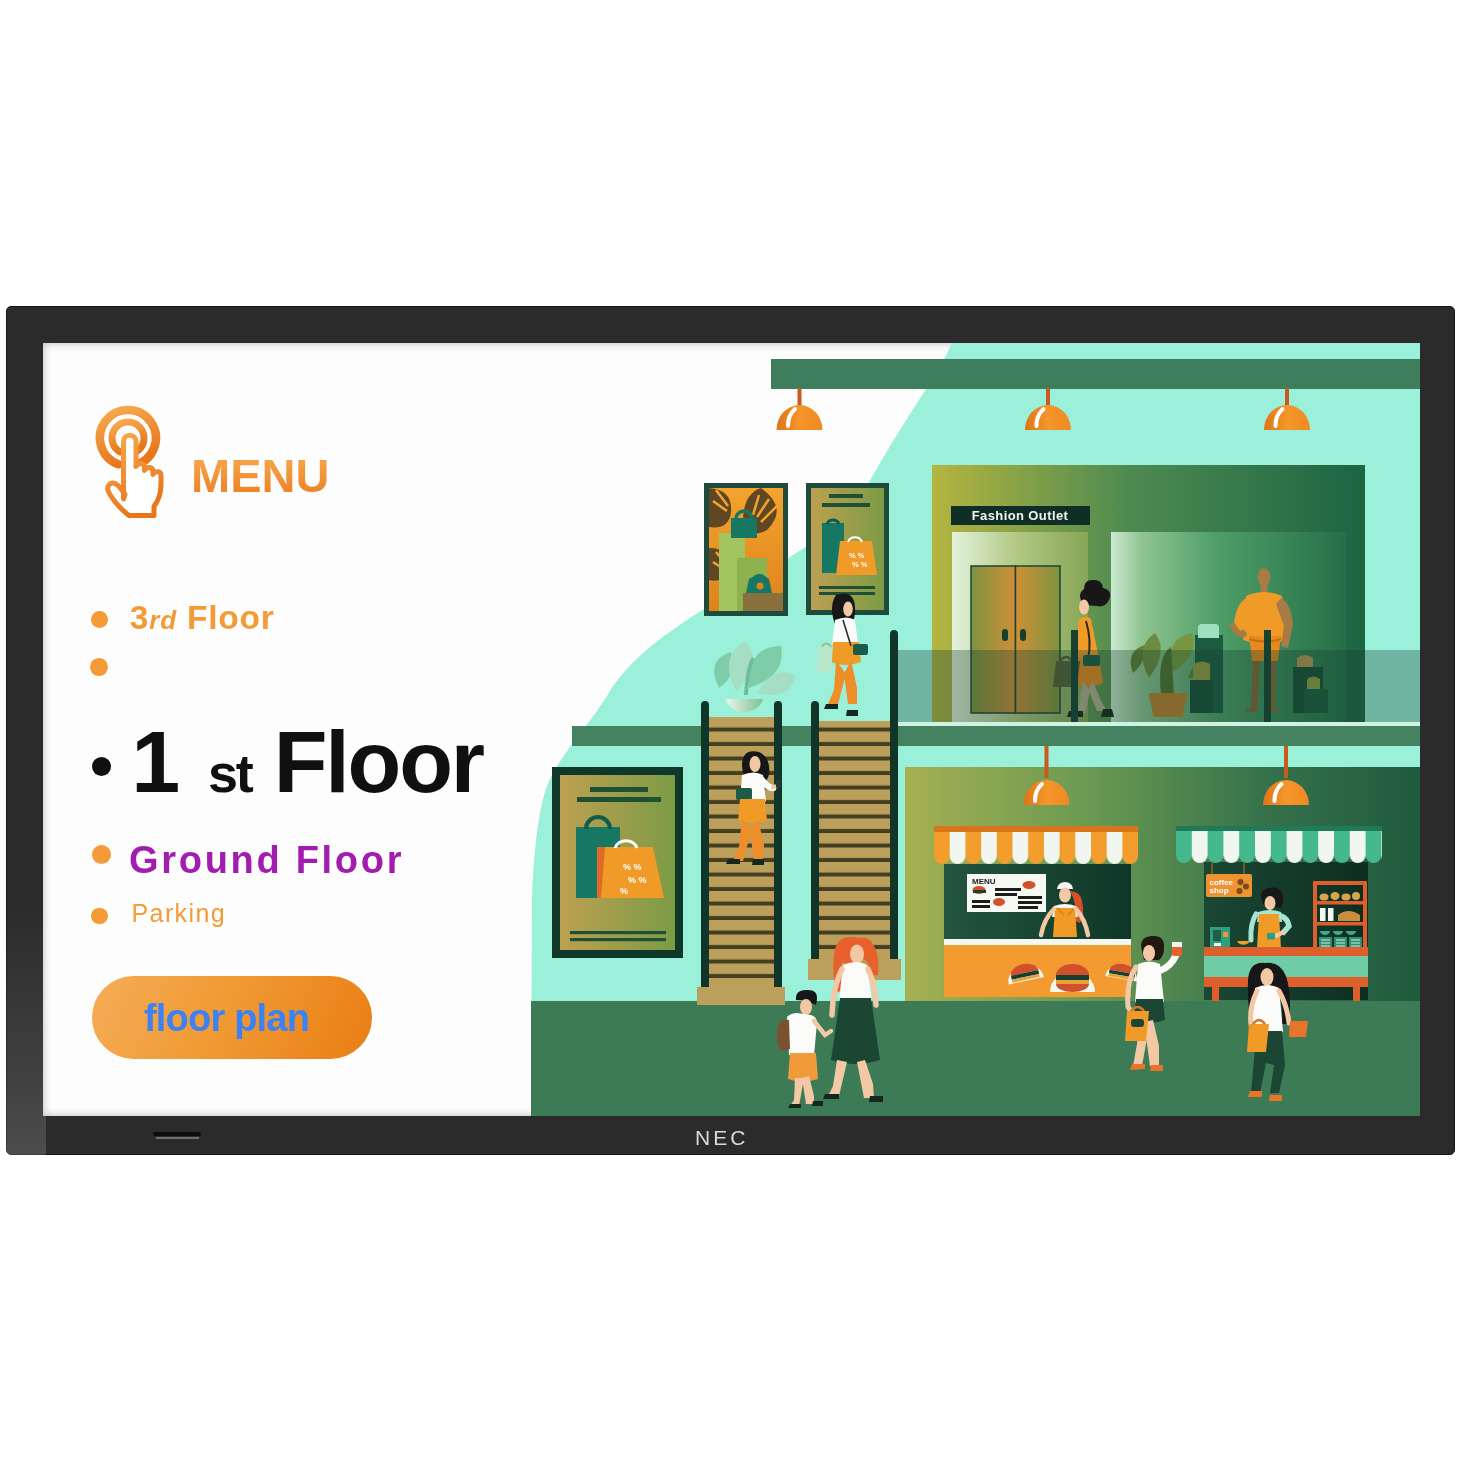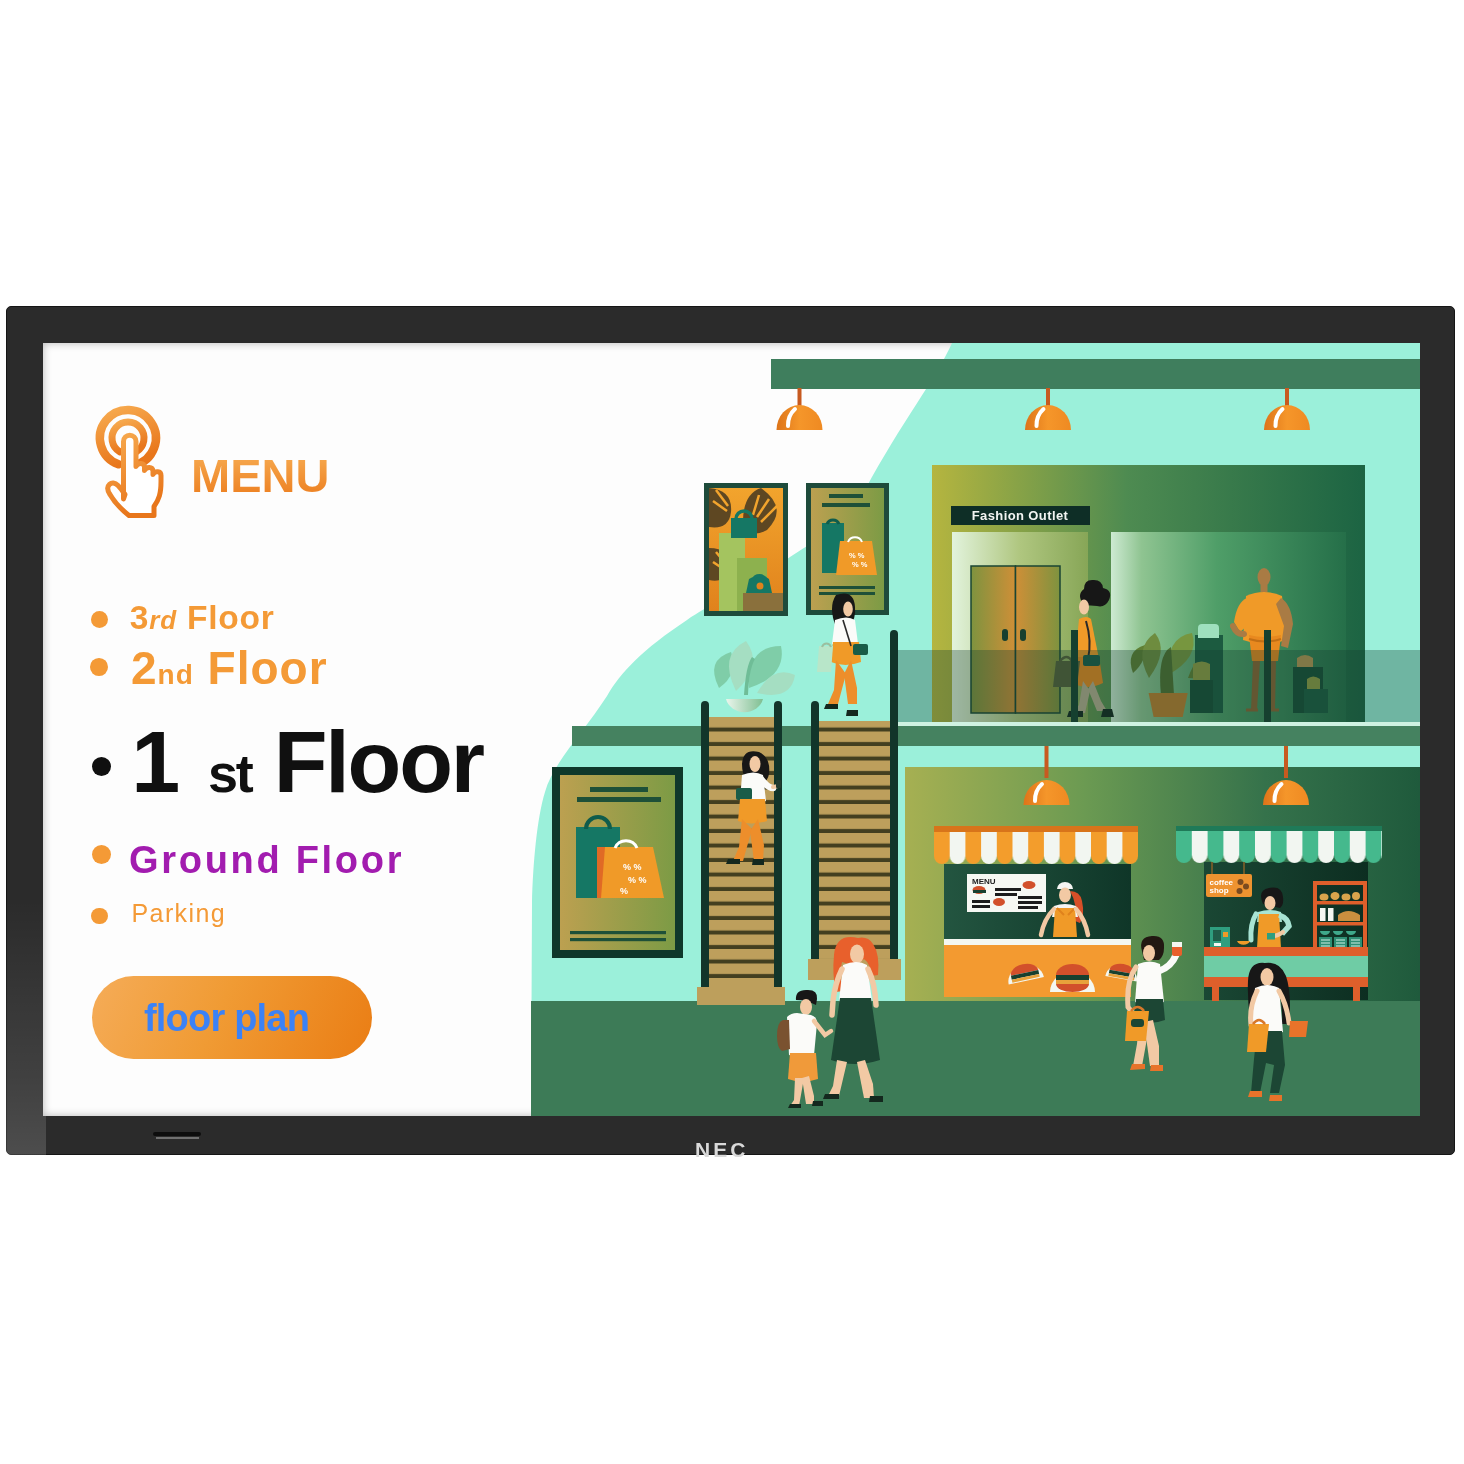--- a/index.html
+++ b/index.html
@@ -7,21 +7,21 @@
        font-family:"Liberation Sans", sans-serif;}
   .abs{position:absolute;}
 </style>
 </head>
 <body>
 
 <div class="abs" id="bezel" style="left:6px;top:306px;width:1449px;height:849px;background:#2B2B2B;border:1px solid #151515;box-sizing:border-box;border-radius:5px;"></div>
 
 <div class="abs" style="left:6px;top:900px;width:40px;height:255px;background:linear-gradient(180deg,rgba(255,255,255,0) 0%,rgba(255,255,255,0.10) 70%,rgba(255,255,255,0.16) 100%);"></div>
 
-<div class="abs" style="left:695px;top:1126px;width:60px;height:22px;color:#d9d9d9;font-weight:bold;font-size:21px;letter-spacing:3px;margin-top:12px;">NEC</div>
+<div class="abs" style="left:695px;top:1126px;width:60px;height:22px;color:#d9d9d9;font-weight:normal;font-size:21px;letter-spacing:3px;">NEC</div>
 
 <div class="abs" style="left:153px;top:1132px;width:48px;height:4px;background:#0d0d0d;border-radius:2px;"></div>
 <div class="abs" style="left:156px;top:1137px;width:43px;height:2px;background:#707070;"></div>
 
 <div class="abs" id="screen" style="left:43px;top:343px;width:1377px;height:773px;background:#fdfdfd;box-shadow:inset 0 0 9px rgba(0,0,0,0.28);">
 
   <svg class="abs" style="left:0;top:0;" width="1377" height="773" viewBox="0 0 1377 773">
     <defs>
       <linearGradient id="wallg" x1="0" y1="0" x2="1" y2="0">
         <stop offset="0" stop-color="#A6B052"></stop>
@@ -527,21 +527,20 @@
   </svg>
 
   <div class="abs" style="white-space:nowrap;left:148px;top:109.2px;font-size:47px;line-height:47px;font-weight:bold;background:linear-gradient(180deg,#F7AC52,#EC7D1E);-webkit-background-clip:text;background-clip:text;color:transparent;">MENU</div>
 
   <div class="abs" style="left:48.2px;top:267.9px;width:17px;height:17px;border-radius:50%;background:#F49A36;"></div>
 
   <div class="abs" style="white-space:nowrap;left:86.8px;top:257.5px;font-size:33.5px;line-height:33.5px;letter-spacing:0.8px;font-weight:bold;color:#F49A36;">3<span style="font-size:26px;font-style:italic;">rd</span> Floor</div>
 
   <div class="abs" style="left:47.3px;top:315.1px;width:17.8px;height:17.8px;border-radius:50%;background:#F49A36;"></div>
 
-  <div class="abs" style="white-space:nowrap;left:88px;top:302.4px;font-size:46px;line-height:46px;letter-spacing:1px;font-weight:bold;color:#F49A36;">2<span style="font-size:28px;">nd</span> Floor</div>
 
   <div class="abs" style="left:48.5px;top:413.6px;width:19.6px;height:19.6px;border-radius:50%;background:#101010;"></div>
 
   <div class="abs" style="white-space:nowrap;left:88.2px;top:375.1px;font-size:88px;line-height:88px;letter-spacing:-2.2px;font-weight:bold;color:#101010;">1<span style="font-size:54px;margin-left:30px;">st</span> Floor</div>
 
   <div class="abs" style="left:48.9px;top:501.8px;width:19.4px;height:19.4px;border-radius:50%;background:#F49A36;"></div>
 
   <div class="abs" style="white-space:nowrap;left:86px;top:498.1px;font-size:38px;line-height:38px;letter-spacing:2.7px;font-weight:bold;color:#a21caf;">Ground Floor</div>
 
   <div class="abs" style="left:47.9px;top:564.6px;width:16.8px;height:16.8px;border-radius:50%;background:#F49A36;"></div>

